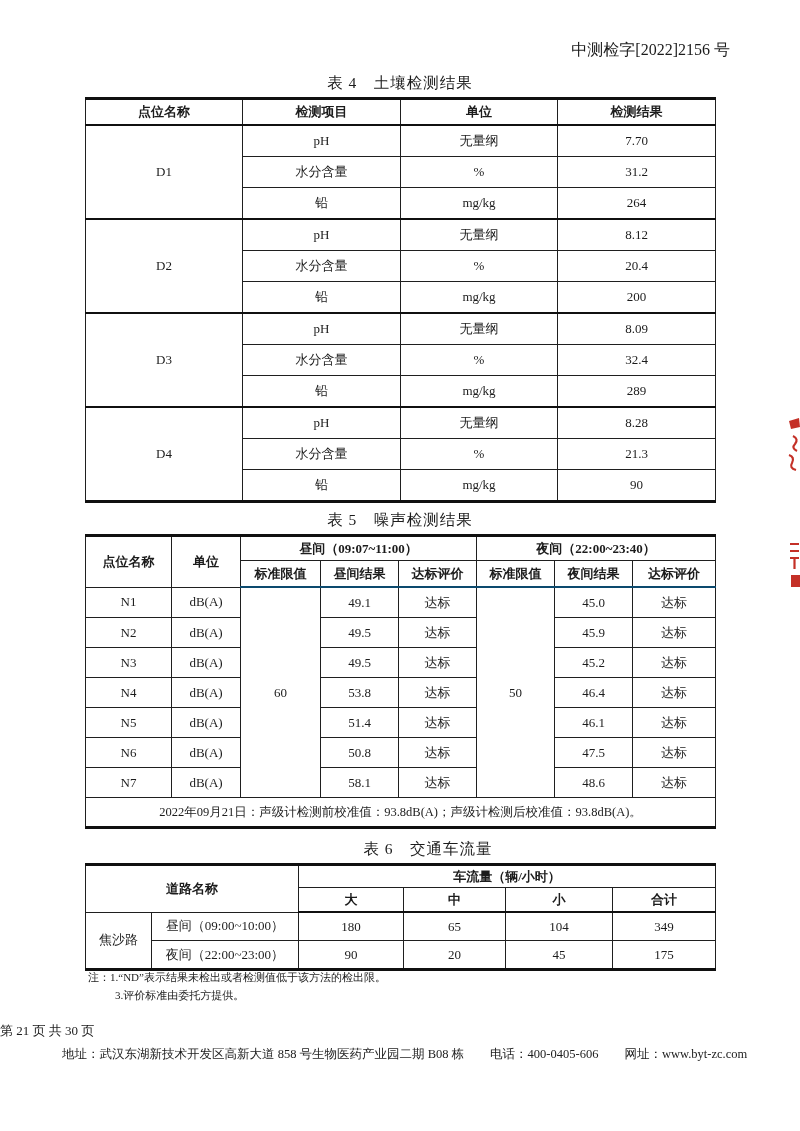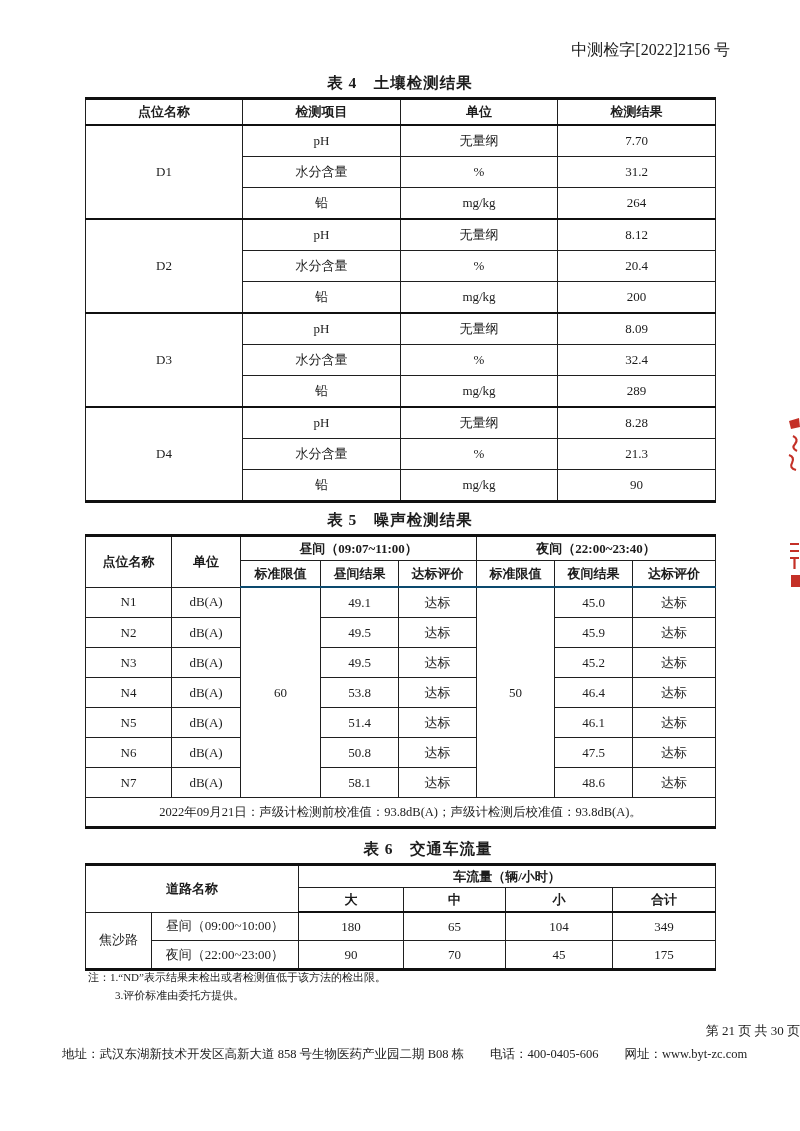--- a/index.html
+++ b/index.html
@@ -3,21 +3,21 @@
 <meta charset="utf-8">
 <style>
   html,body { margin:0; padding:0; }
   body {
     width:800px; height:1131px; position:relative; overflow:hidden;
     background:#ffffff; color:#1c1c1c;
     font-family:"Liberation Serif","DejaVu Serif",serif;
   }
   .doc-number { position:absolute; top:40px; right:70px; font-size:16px; }
   .tbl-title { position:absolute; left:0; width:100%; text-align:center;
-    font-weight:bold; font-size:15.5px; letter-spacing:1px; }
+    font-weight:normal; font-size:15.5px; letter-spacing:1px; }
   #t4-title { top:73px; }
   #t5-title { top:510px; }
   #t6-title { top:839px;padding-left:28px; }
 
   table { border-collapse:collapse; table-layout:fixed; position:absolute;
     left:85px; width:630px; font-size:13px; }
   #table4 { top:97px; }
   #table5 { top:534px; }
   #table6 { top:863px; }
   td, th { border:1px solid #1f1f1f; text-align:center; vertical-align:middle;
@@ -33,21 +33,21 @@
   #table5 td { height:29px; }
   #table5 tr.note-row td { height:28px; font-size:12.5px; }
   #table6 tr.h1 th { height:21px; }
   #table6 tr.h2 th { height:23px; border-bottom:2px solid #101010; }
   #table6 td { height:27px;margin-top:36px; }
 
   .notes { position:absolute; top:969px; left:88px; width:620px;
     font-size:11px; line-height:17.5px; }
   .notes .indent { padding-left:27px; }
   .page-number { position:absolute; top:1022px; left:0; width:100%;
-    text-align:right; font-size:13px; }
+    text-align:left; font-size:13px; }
   .footer { position:absolute; top:1046px; left:62px; width:680px;
     font-size:12.5px; display:flex; gap:26px; white-space:nowrap; }
   .stamp { position:absolute; }
   #stamp1 { top:418px; right:0; }
   #stamp2 { top:542px; right:0; }
 </style>
 </head>
 <body>
 
 <div class="doc-number">中测检字[2022]2156 号</div>
@@ -250,21 +250,21 @@
     <td rowspan="2">焦沙路</td>
     <td>昼间（09:00~10:00）</td>
     <td>180</td>
     <td>65</td>
     <td>104</td>
     <td>349</td>
   </tr>
   <tr>
     <td>夜间（22:00~23:00）</td>
     <td>90</td>
-    <td>70</td>
+    <td>20</td>
     <td>45</td>
     <td>175</td>
   </tr>
 </tbody>
   </table>
 
 <div class="notes">
   <div><span>注：</span><span>1.“ND”表示结果未检出或者检测值低于该方法的检出限。</span></div>
   <div class="indent">3.评价标准由委托方提供。</div>
 </div>

